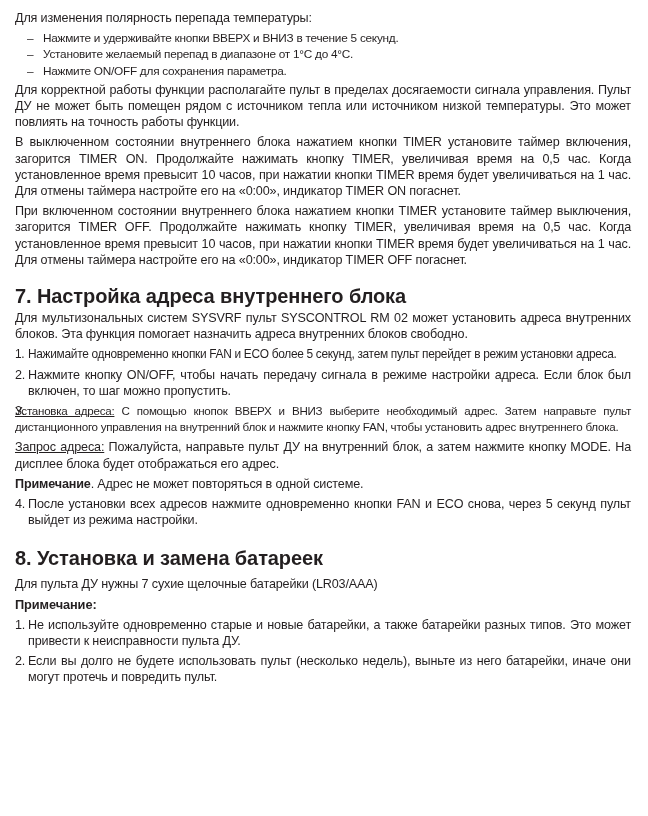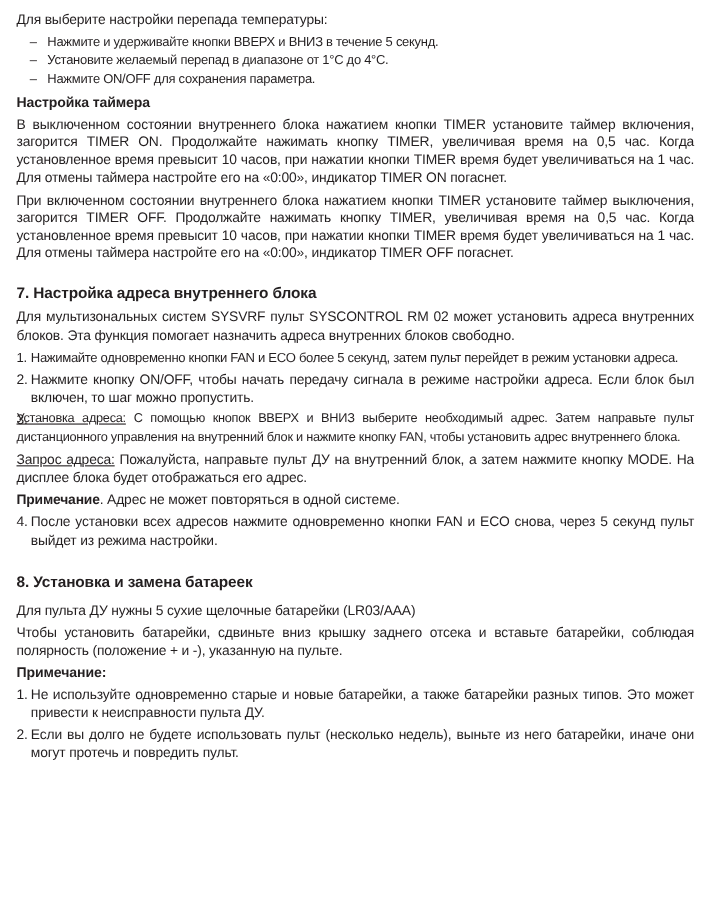--- a/index.html
+++ b/index.html
@@ -50,21 +50,21 @@
       top: 0;
     }
     .subhead {
       font-size: 12.8px;
       font-weight: bold;
       line-height: 16px;
       margin: 6px 0 4px 0;
       letter-spacing: -0.1px;
     }
     .h2 {
-      font-size: 14px;
+      font-size: 20px;
       font-weight: bold;
       line-height: 20px;
       margin: 0 0 4px 0;
       letter-spacing: -0.1px;
     }
     .num-list {
       margin: 0 0 4px 0;
       padding: 0;
       list-style: none;
     }
@@ -94,28 +94,28 @@
       margin-top: 28px;
     }
     .gap-sec7 { height: 14px; }
     .gap-sec8 { height: 16px; }
   </style>
 </head>
 <body>
 
 <div class="page">
 
-  <p class="p">Для выберите настройки перепада температуры:</p>
+  <p class="p">Для изменения полярность перепада температуры:</p>
   <ul class="dash-list">
     <li><span class="dash">–</span><span>Нажмите и удерживайте кнопки ВВЕРХ и ВНИЗ в течение 5 секунд.</span></li>
     <li><span class="dash">–</span><span>Установите желаемый перепад в диапазоне от 1°C до 4°C.</span></li>
     <li><span class="dash">–</span><span>Нажмите ON/OFF для сохранения параметра.</span></li>
   </ul>
+  <p class="p">Для корректной работы функции располагайте пульт в пределах досягаемости сигнала управления. Пульт ДУ не может быть помещен рядом с источником тепла или источником низкой температуры. Это может повлиять на точность работы функции.</p>
 
-  <div class="subhead">Настройка таймера</div>
   <p class="p">В выключенном состоянии внутреннего блока нажатием кнопки TIMER установите таймер включения, загорится TIMER ON. Продолжайте нажимать кнопку TIMER, увеличивая время на 0,5 час. Когда установленное время превысит 10 часов, при нажатии кнопки TIMER время будет увеличиваться на 1 час. Для отмены таймера настройте его на «0:00», индикатор TIMER ON погаснет.</p>
   <p class="p">При включенном состоянии внутреннего блока нажатием кнопки TIMER установите таймер выключения, загорится TIMER OFF. Продолжайте нажимать кнопку TIMER, увеличивая время на 0,5 час. Когда установленное время превысит 10 часов, при нажатии кнопки TIMER время будет увеличиваться на 1 час. Для отмены таймера настройте его на «0:00», индикатор TIMER OFF погаснет.</p>
 
   <div class="gap-sec7"></div>
 
   <div class="h2">7. Настройка адреса внутреннего блока</div>
   <p class="p">Для мультизональных систем SYSVRF пульт SYSCONTROL RM 02 может установить адреса внутренних блоков. Эта функция помогает назначить адреса внутренних блоков свободно.</p>
   <div class="num-list">
     <div class="num-item narrow">
       <span class="num">1.</span>
@@ -135,22 +135,21 @@
   <div class="num-list">
     <div class="num-item">
       <span class="num">4.</span>
       <span>После установки всех адресов нажмите одновременно кнопки FAN и ECO снова, через 5 секунд пульт выйдет из режима настройки.</span>
     </div>
   </div>
 
   <div class="gap-sec8"></div>
 
   <div class="h2" style="margin-bottom:8px;">8. Установка и замена батареек</div>
-  <p class="p">Для пульта ДУ нужны 5 сухие щелочные батарейки (LR03/AAA)</p>
-  <p class="p">Чтобы установить батарейки, сдвиньте вниз крышку заднего отсека и вставьте батарейки, соблюдая полярность (положение + и -), указанную на пульте.</p>
+  <p class="p">Для пульта ДУ нужны 7 сухие щелочные батарейки (LR03/AAA)</p>
   <div class="subhead" style="margin-top:4px;">Примечание:</div>
   <div class="num-list">
     <div class="num-item">
       <span class="num">1.</span>
       <span>Не используйте одновременно старые и новые батарейки, а также батарейки разных типов. Это может привести к неисправности пульта ДУ.</span>
     </div>
     <div class="num-item">
       <span class="num">2.</span>
       <span>Если вы долго не будете использовать пульт (несколько недель), выньте из него батарейки, иначе они могут протечь и повредить пульт.</span>
     </div>

